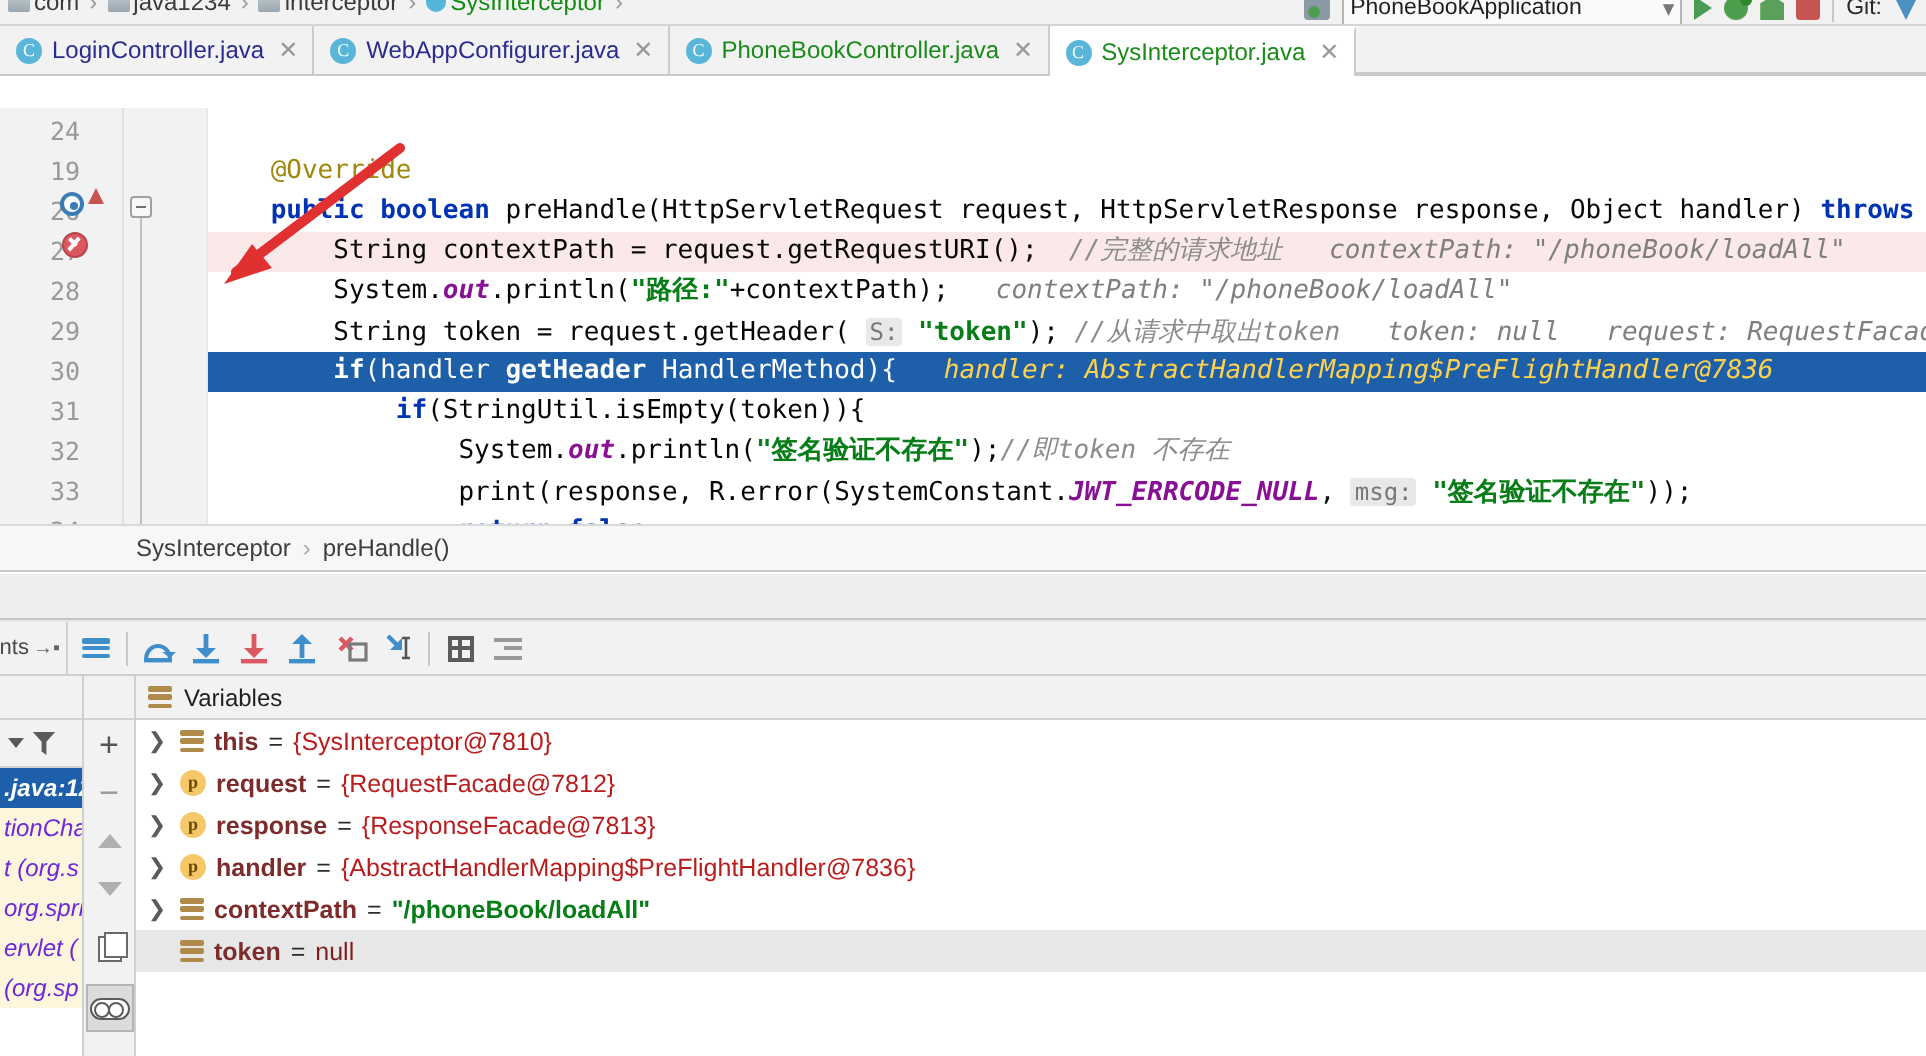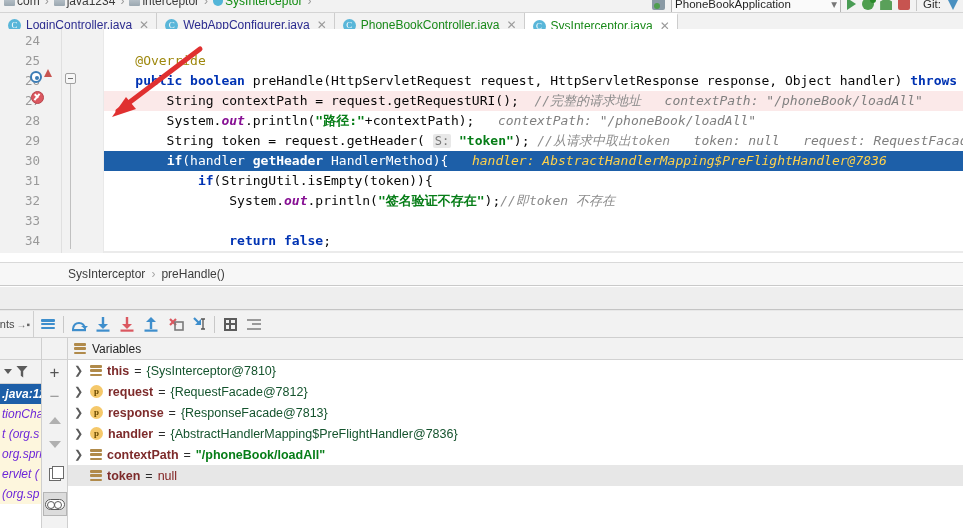--- a/index.html
+++ b/index.html
@@ -98,21 +98,21 @@
   .tab .tlabel { color: #2b2b8f; }
   .tab.green .tlabel { color: #1a8a1a; }
   .tab .xbtn {
     color: #9a9a9a; font-size: 12px; line-height: 1;
     padding-left: 2px;
   }
   .tabfill { flex: 1 1 auto; background: #f2f2f2; border-bottom: 1px solid #c9c9c9; }
 
   
   .editor {
-    position: absolute; left: 0; top: 29px; width: 963px; height: 224px;
+    position: absolute; left: 0; top: 54px; width: 963px; height: 224px;
     background: #ffffff;
     overflow: hidden;
     font-family: "DejaVu Sans Mono", monospace;
     font-size: 13px;
   }
   .gutter {
     position: absolute; left: 0; top: 0; width: 62px; height: 100%;
     background: #f2f2f2;
     border-right: 1px solid #e0e0e0;
   }
@@ -332,21 +332,21 @@
   }
   .vexp.empty { color: transparent; }
   .i-pfield{
     width:13px;height:13px;border-radius:50%;background:#f5c86a;
     color:#6b4a00;font-size:9px;line-height:13px;text-align:center;
     font-family:"Liberation Serif", serif; font-weight:bold;
     flex:0 0 auto;
   }
   .vname { color: #7d2b2b; font-weight: bold; }
   .veq   { color: #2b2b2b; }
-  .vval  { color: #14532d; }
+  .vval  { color: #b91c1c; }
   .vval.str { color: #067d17; font-weight: bold; font-style: normal; }
   .vval.kwnull { color: #7f1d1d; }
 </style>
 </head>
 <body>
 
 <div id="root">
 
   <div class="topstrip">
     <div class="topcrumbs" id="topcrumbs">
@@ -402,21 +402,21 @@
   <div class="editor">
     <div class="gutter"></div>
     <div class="foldcol"></div>
 
     <div id="codelines">
         <div class="coderow" style="top: 2px;">
           <span class="lnum">24</span>
           <span class="codetext"></span>
         </div>
         <div class="coderow" style="top: 22px;">
-          <span class="lnum">25</span>
+          <span class="lnum">19</span>
           <span class="codetext"><span class="plain">    </span><span class="ann">@Override</span></span>
         </div>
         <div class="coderow" style="top: 42px;">
           <span class="lnum">26</span>
           <span class="codetext"><span class="plain">    </span><span class="kw">public</span><span class="plain"> </span><span class="kw">boolean</span><span class="plain"> preHandle(HttpServletRequest request, HttpServletResponse response, Object handler) </span><span class="kw">throws</span><span class="plain"> Ex</span></span>
         </div>
         <div class="coderow row-bp" style="top: 62px; background: transparent;">
           <div style="position: absolute; left: 104px; right: 0px; top: 0px; height: 20px; background: rgb(251, 233, 233);"></div>
           <span class="lnum">27</span>
           <span class="codetext" style="position: absolute;"><span class="plain">        String contextPath = request.getRequestURI(); </span><span class="cmt"> //完整的请求地址</span><span class="hintval">   contextPath: "/phoneBook/loadAll"</span></span>
@@ -438,20 +438,21 @@
         <div class="coderow" style="top: 142px;">
           <span class="lnum">31</span>
           <span class="codetext"><span class="plain">            </span><span class="kw">if</span><span class="plain">(StringUtil.</span><span class="mth">isEmpty</span><span class="plain">(token)){</span></span>
         </div>
         <div class="coderow" style="top: 162px;">
           <span class="lnum">32</span>
           <span class="codetext"><span class="plain">                System.</span><span class="fld">out</span><span class="plain">.println(</span><span class="str">"签名验证不存在"</span><span class="plain">);</span><span class="cmt">//即</span><span class="cmt">token</span><span class="cmt"> 不存在</span></span>
         </div>
         <div class="coderow" style="top: 182px;">
           <span class="lnum">33</span>
+          <span class="codetext"><span class="plain">                print(response, R.</span><span class="mth">error</span><span class="plain">(SystemConstant.</span><span class="fld">JWT_ERRCODE_NULL</span><span class="plain">, </span><span class="pbadge">msg:</span><span class="plain"> </span><span class="str">"签名验证不存在"</span><span class="plain">));</span></span>
         </div>
         <div class="coderow" style="top: 202px;">
           <span class="lnum">34</span>
           <span class="codetext"><span class="plain">                </span><span class="kw">return</span><span class="plain"> </span><span class="kw">false</span><span class="plain">;</span></span>
         </div>
         <div class="coderow row-mute" style="top: 222px; background: transparent;">
           <div style="position: absolute; left: 104px; right: 0px; top: 0px; height: 20px; background: rgb(235, 235, 235);"></div>
           <span class="lnum">35</span>
           <span class="codetext" style="position: absolute;"></span>
         </div>

